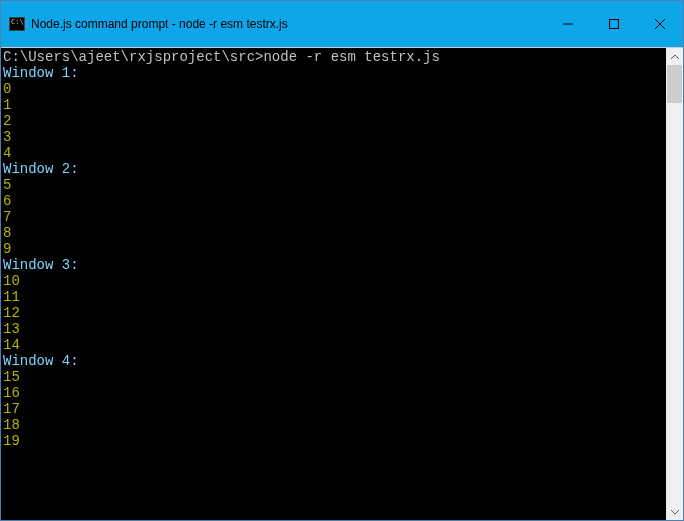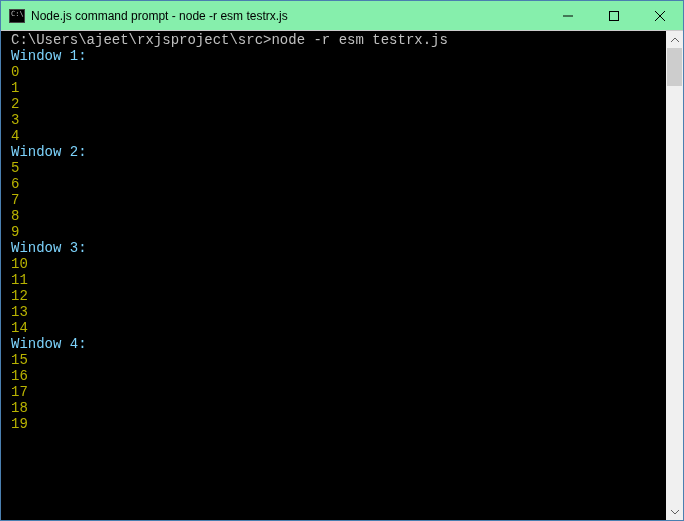--- a/index.html
+++ b/index.html
@@ -12,22 +12,22 @@
     }
     .window {
       width: 684px;
       height: 521px;
       border: 1px solid #4a7fb0;
       background: #000;
       display: flex;
       flex-direction: column;
     }
     .titlebar {
-      height: 30px;
-      background: #86efac;
+      height: 47px;
+      background: #0ea5e9;
       display: flex;
       align-items: center;
       border-bottom: 1px solid #ccc;
     }
     .title-icon {
       width: 16px;
       height: 14px;
       margin-left: 8px;
       margin-right: 6px;
       background: #000;
@@ -64,21 +64,20 @@
       font-family: "Segoe UI Symbol", sans-serif;
       font-size: 10px;
       color: #000;
     }
     .win-btn.close { width: 46px; }
     .win-btn svg { width: 10px; height: 10px; }
     .terminal-area {
       flex: 1;
       display: flex;
       background: #000;
-      padding-left: 8px;
     }
     .terminal {
       flex: 1;
       background: #000;
       font-family: "Consolas", "Courier New", monospace;
       font-size: 14px;
       line-height: 16px;
       color: #c0c0c0;
       padding: 1px 0 0 2px;
       white-space: pre;

